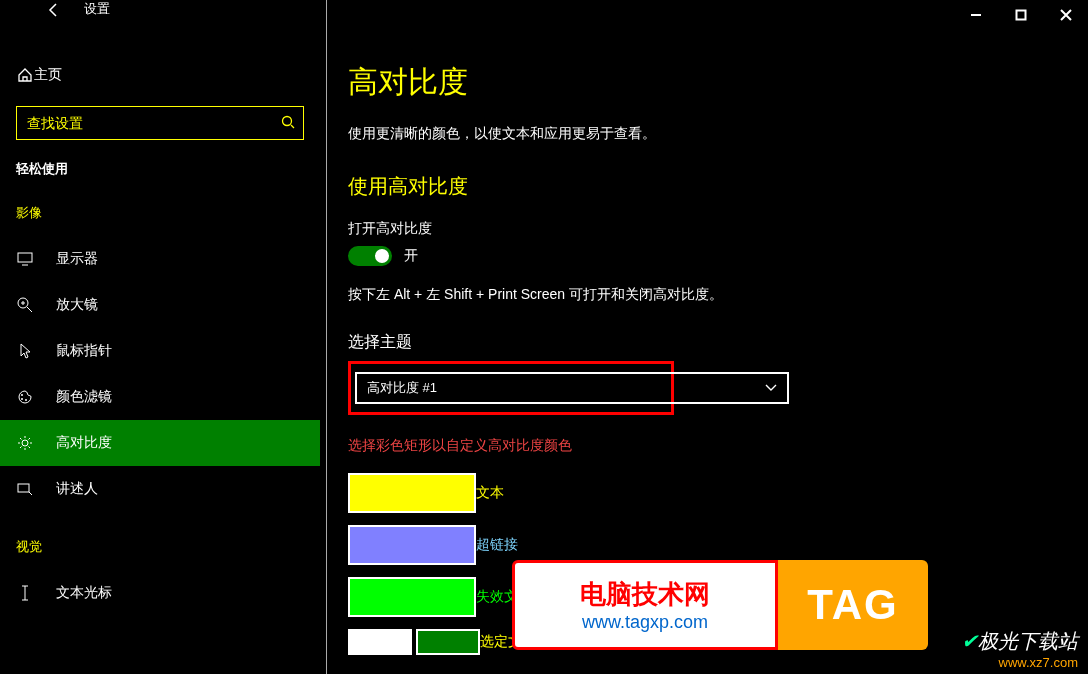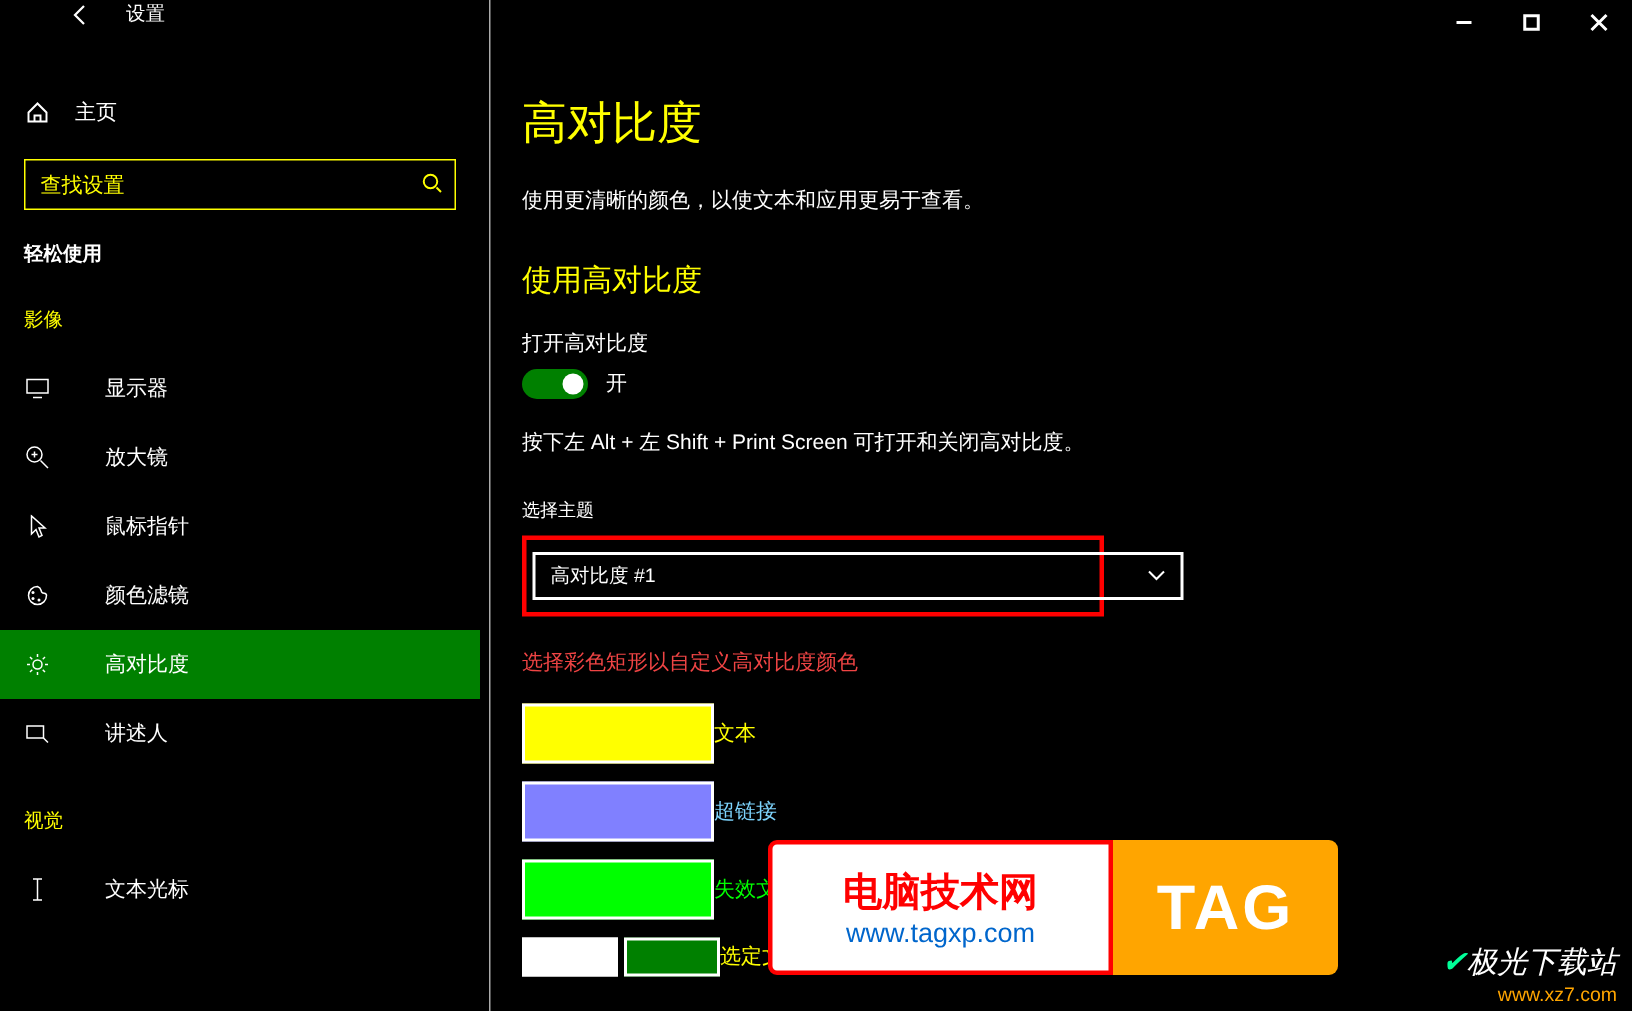--- a/index.html
+++ b/index.html
@@ -40,21 +40,21 @@
 .layout { display: flex; height: calc(674px - 32px); }
 .sidebar {
   width: 320px;
   padding: 28px 0 0 0;
   overflow: hidden;
   position: relative;
 }
 .home-row {
   display: flex; align-items: center;
   padding: 6px 16px;
-  gap: 16px;
+  gap: 0;
   margin-bottom: 16px;
 }
 .home-icon { width: 18px; height: 18px; display: flex; align-items: center; justify-content: center; }
 .home-text { font-size: 14px; color: #fff; }
 .search-row {
   margin: 0 16px 20px 16px;
   border: 1px solid #ffff00;
   height: 34px;
   display: flex; align-items: center;
   padding: 0 8px 0 10px;
@@ -76,21 +76,21 @@
   color: #ffff00;
   font-size: 13px;
   padding: 0 16px;
   margin-bottom: 14px;
   margin-top: 26px;
 }
 .nav-item {
   display: flex; align-items: center;
   height: 46px;
   padding: 0 16px;
-  gap: 36px;
+  gap: 22px;
   font-size: 14px;
   color: #fff;
 }
 .nav-item.selected { background: #008000; }
 .nav-icon { width: 18px; height: 18px; display: flex; align-items: center; justify-content: center; color: #fff; }
 .nav-item.selected .nav-icon,
 .nav-item.selected span { color: #fff; }
 
 .divider-line {
   position: absolute;
@@ -132,26 +132,26 @@
 .toggle::after {
   content: "";
   position: absolute;
   right: 3px; top: 3px;
   width: 14px; height: 14px;
   border-radius: 50%;
   background: #fff;
 }
 .toggle-state { color: #fff; font-size: 14px; }
 .hint { color: #fff; font-size: 14px; margin-bottom: 28px; }
-.field-label { color: #fff; font-size: 12px; margin-bottom: 8px; }
+.field-label { color: #fff; font-size: 16px; margin-bottom: 8px; }
 
 .select-highlight {
   border: 3px solid #ff0000;
   padding: 8px 6px;
-  width: 388px;
+  width: 326px;
   margin-bottom: 22px;
 }
 .select-box {
   border: 2px solid #fff;
   height: 32px;
   width: 434px;
   display: flex;
   align-items: center;
   justify-content: space-between;
   padding: 0 10px;
@@ -174,21 +174,21 @@
 .swatch2 {
   width: 64px; height: 26px;
   border: 2px solid #fff;
 }
 .swatch-pair { display: flex; gap: 4px; }
 .color-label { font-size: 14px; }
 
 .watermark {
   position: absolute;
   left: 512px; top: 560px;
-  width: 380px; height: 90px;
+  width: 416px; height: 90px;
   display: flex;
   align-items: stretch;
 }
 .wm-left {
   flex: 1;
   border: 3px solid #ff0000;
   background: #fff;
   border-radius: 6px 0 0 6px;
   display: flex; flex-direction: column;
   align-items: center; justify-content: center;

